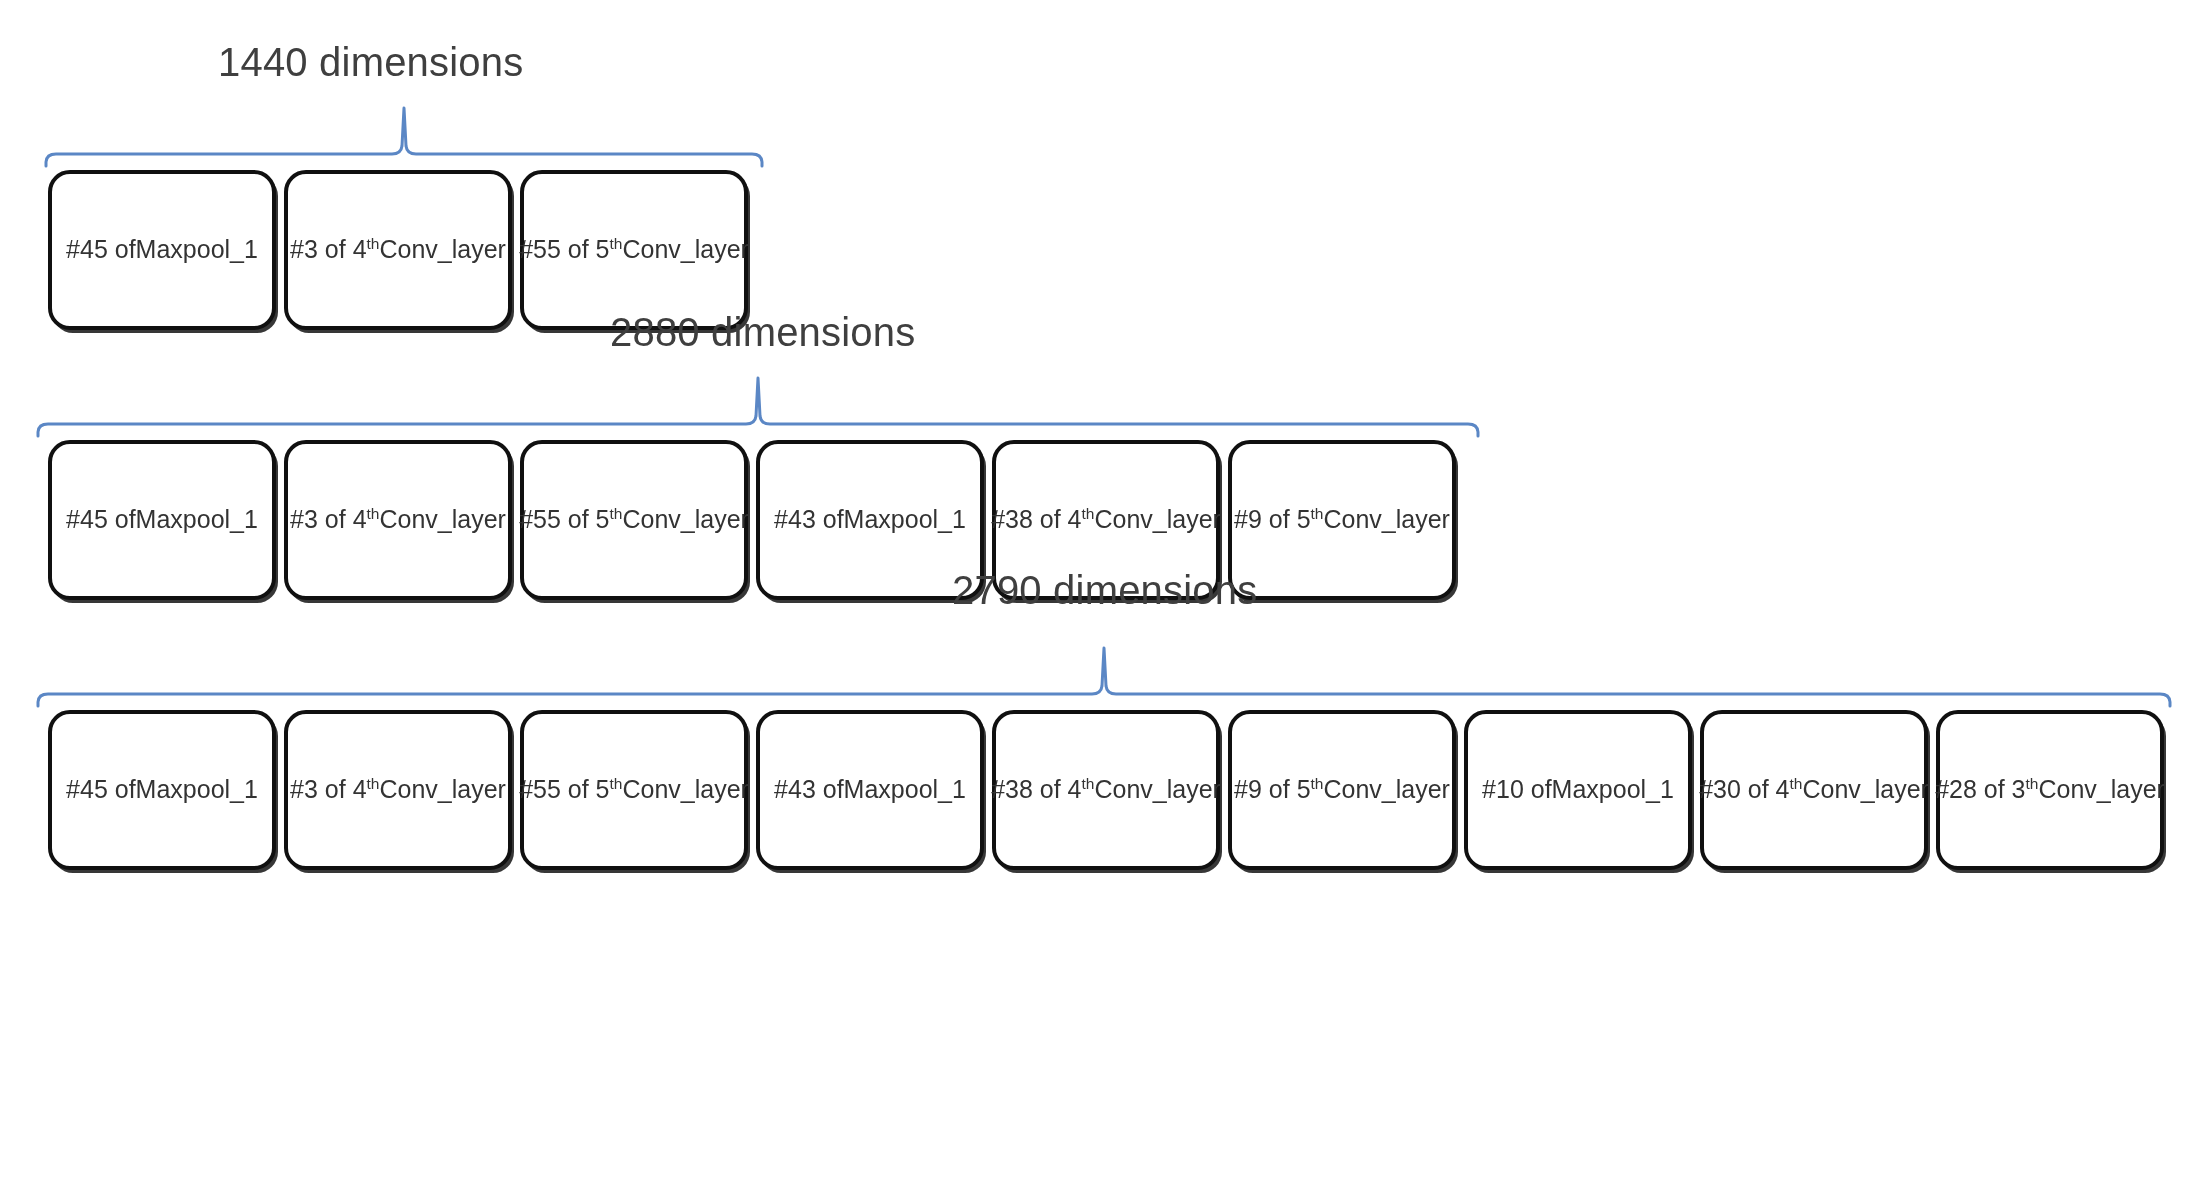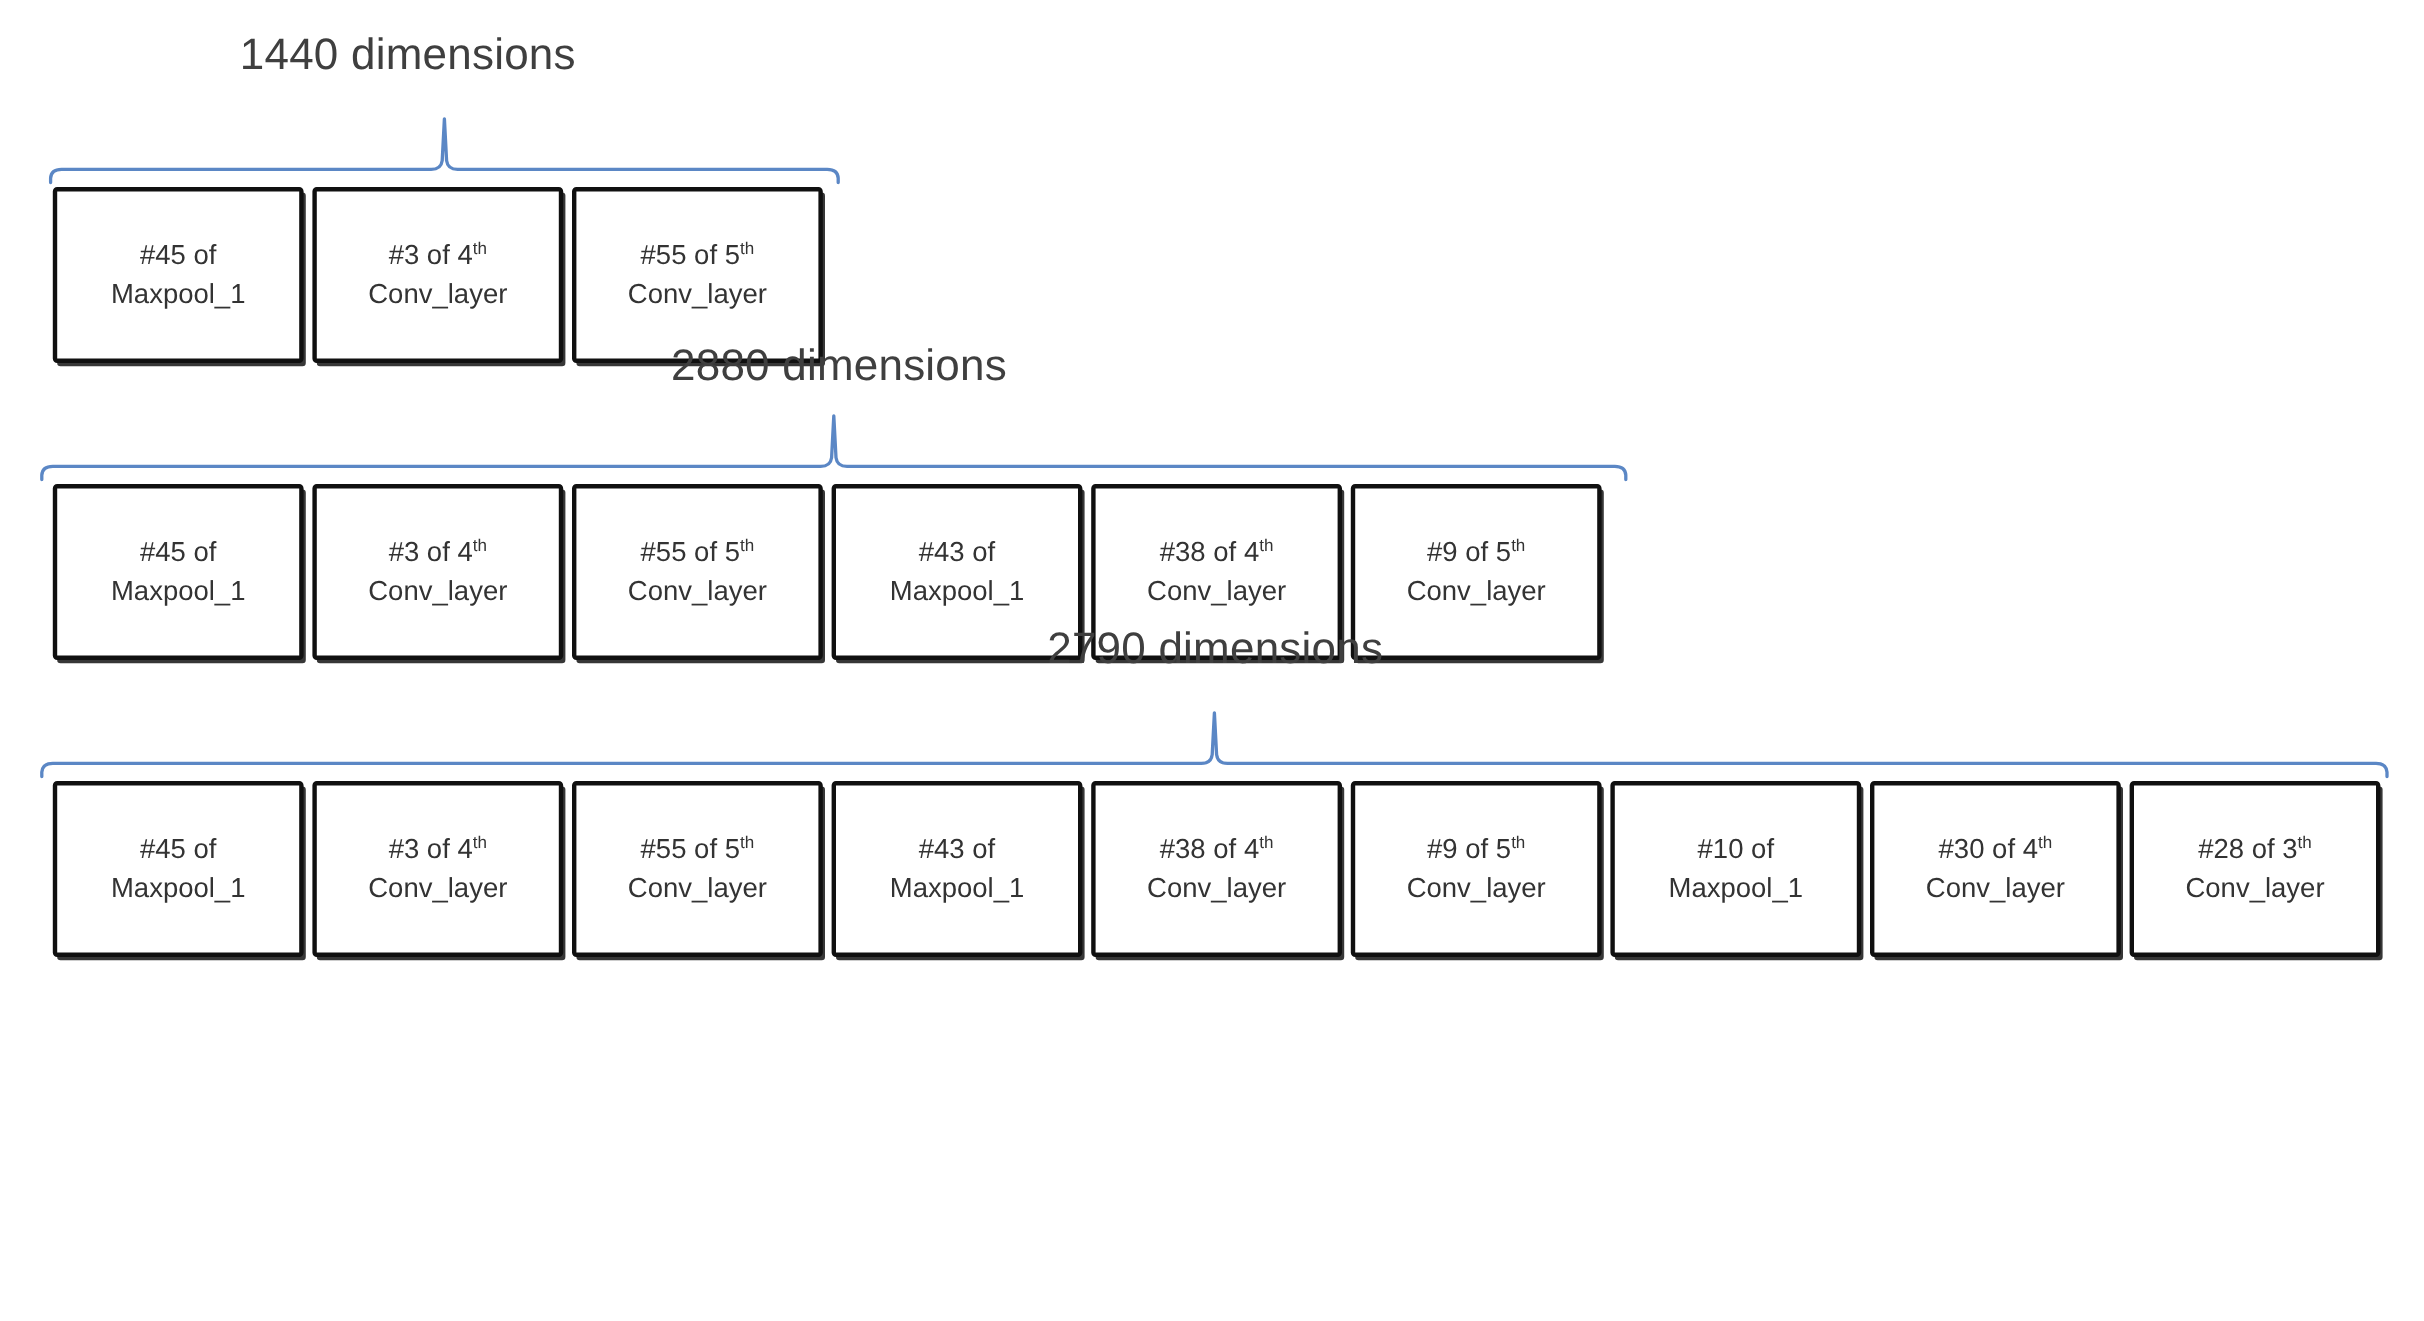--- a/index.html
+++ b/index.html
@@ -57,24 +57,23 @@
     display: flex;
     flex-direction: row;
     gap: 8px;
   }
 
   .node-box {
     width: 228px;
     height: 160px;
     box-sizing: border-box;
     border: 4px solid #101010;
-    border-radius: 4px;
+    border-radius: 22px;
     background: #ffffff;
     display: flex;
-    flex-direction: column;
     align-items: center;
     justify-content: center;
     box-shadow: 3px 4px 0 -1px rgba(20,20,20,0.85);
     position: relative;
   }
 
   .node-line {
     color: #333333;
     font-size: 25px;
     line-height: 1.42;
@@ -92,21 +91,21 @@
   #group-1 { left: 0px;  top: 30px; }
   #group-2 { left: 0px;  top: 300px; }
   #group-3 { left: 0px;  top: 570px; }
 </style>
 </head>
 <body>
 
 <div class="diagram">
 
   <div class="group" id="group-1">
-    <div class="brace-label" style="left:218px; top:0px;">1440 dimensions</div>
+    <div class="brace-label" style="left:218px; top:12px;">1440 dimensions</div>
     <svg class="brace-svg" style="left:44px; top:76px;" width="724" height="62" viewBox="0 0 724 62">
       <path class="brace-path" d="M 2,60 L 2,56 Q 2.5,48 12,48 L 348,48 Q 357,48 358,40 L 360,2 L 362,40 Q 363,48 372,48 L 708,48 Q 717.5,48 718,56 L 718,60"></path>
     </svg>
     <div class="boxes" style="left:48px; top:140px;">
       <div class="node-box">
         <div class="node-line"><span>#45 of</span><sup></sup></div>
         <div class="node-line">Maxpool_1</div>
       </div>
       <div class="node-box">
         <div class="node-line"><span>#3 of 4</span><sup>th</sup></div>

